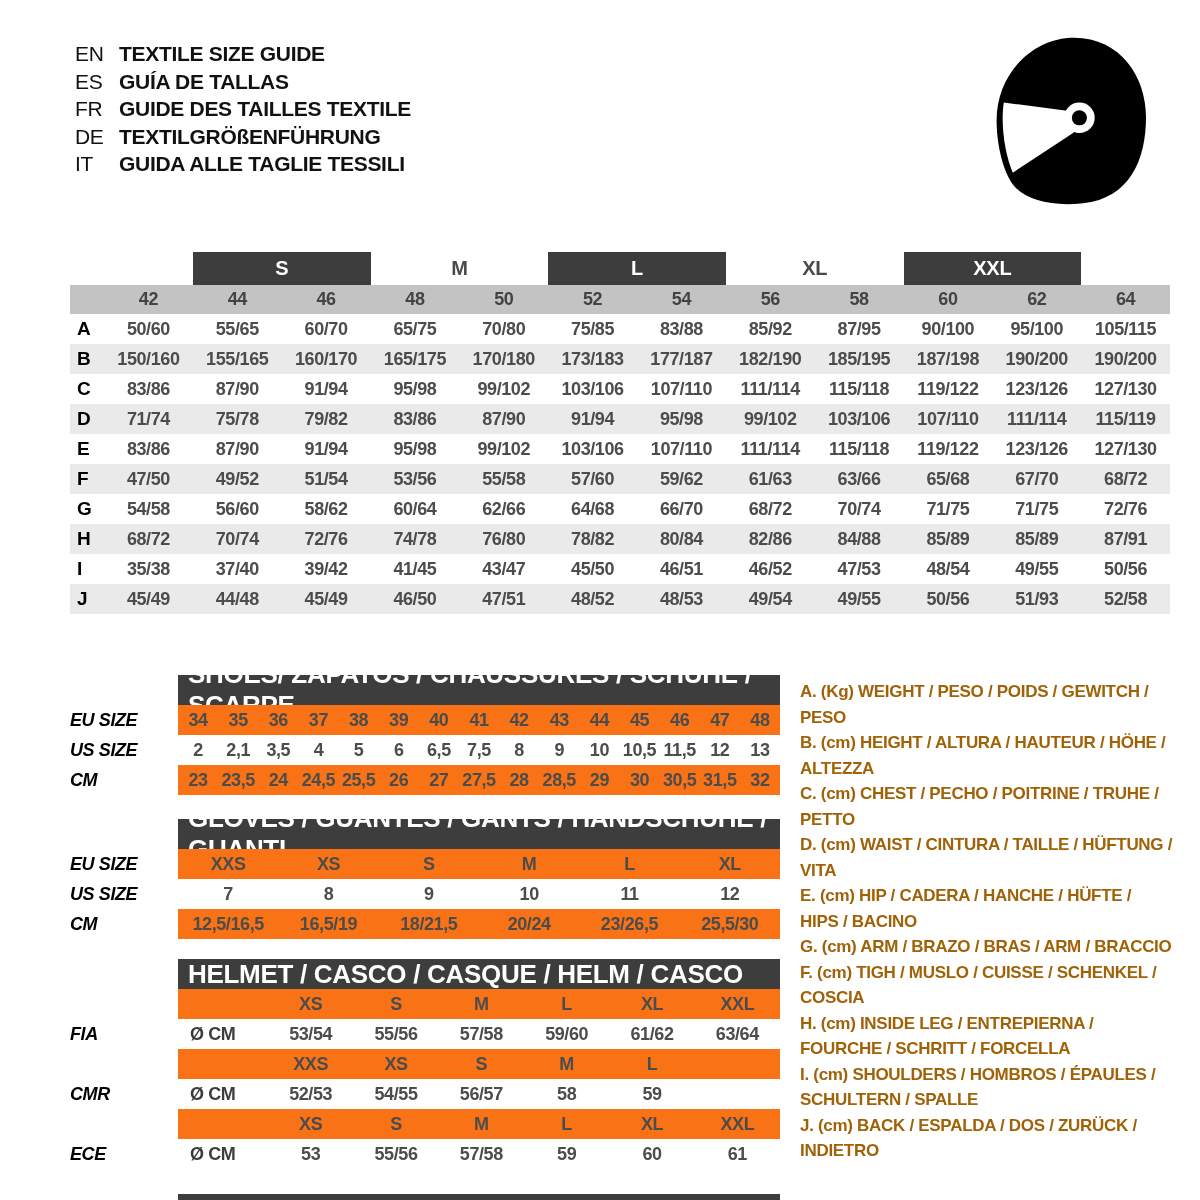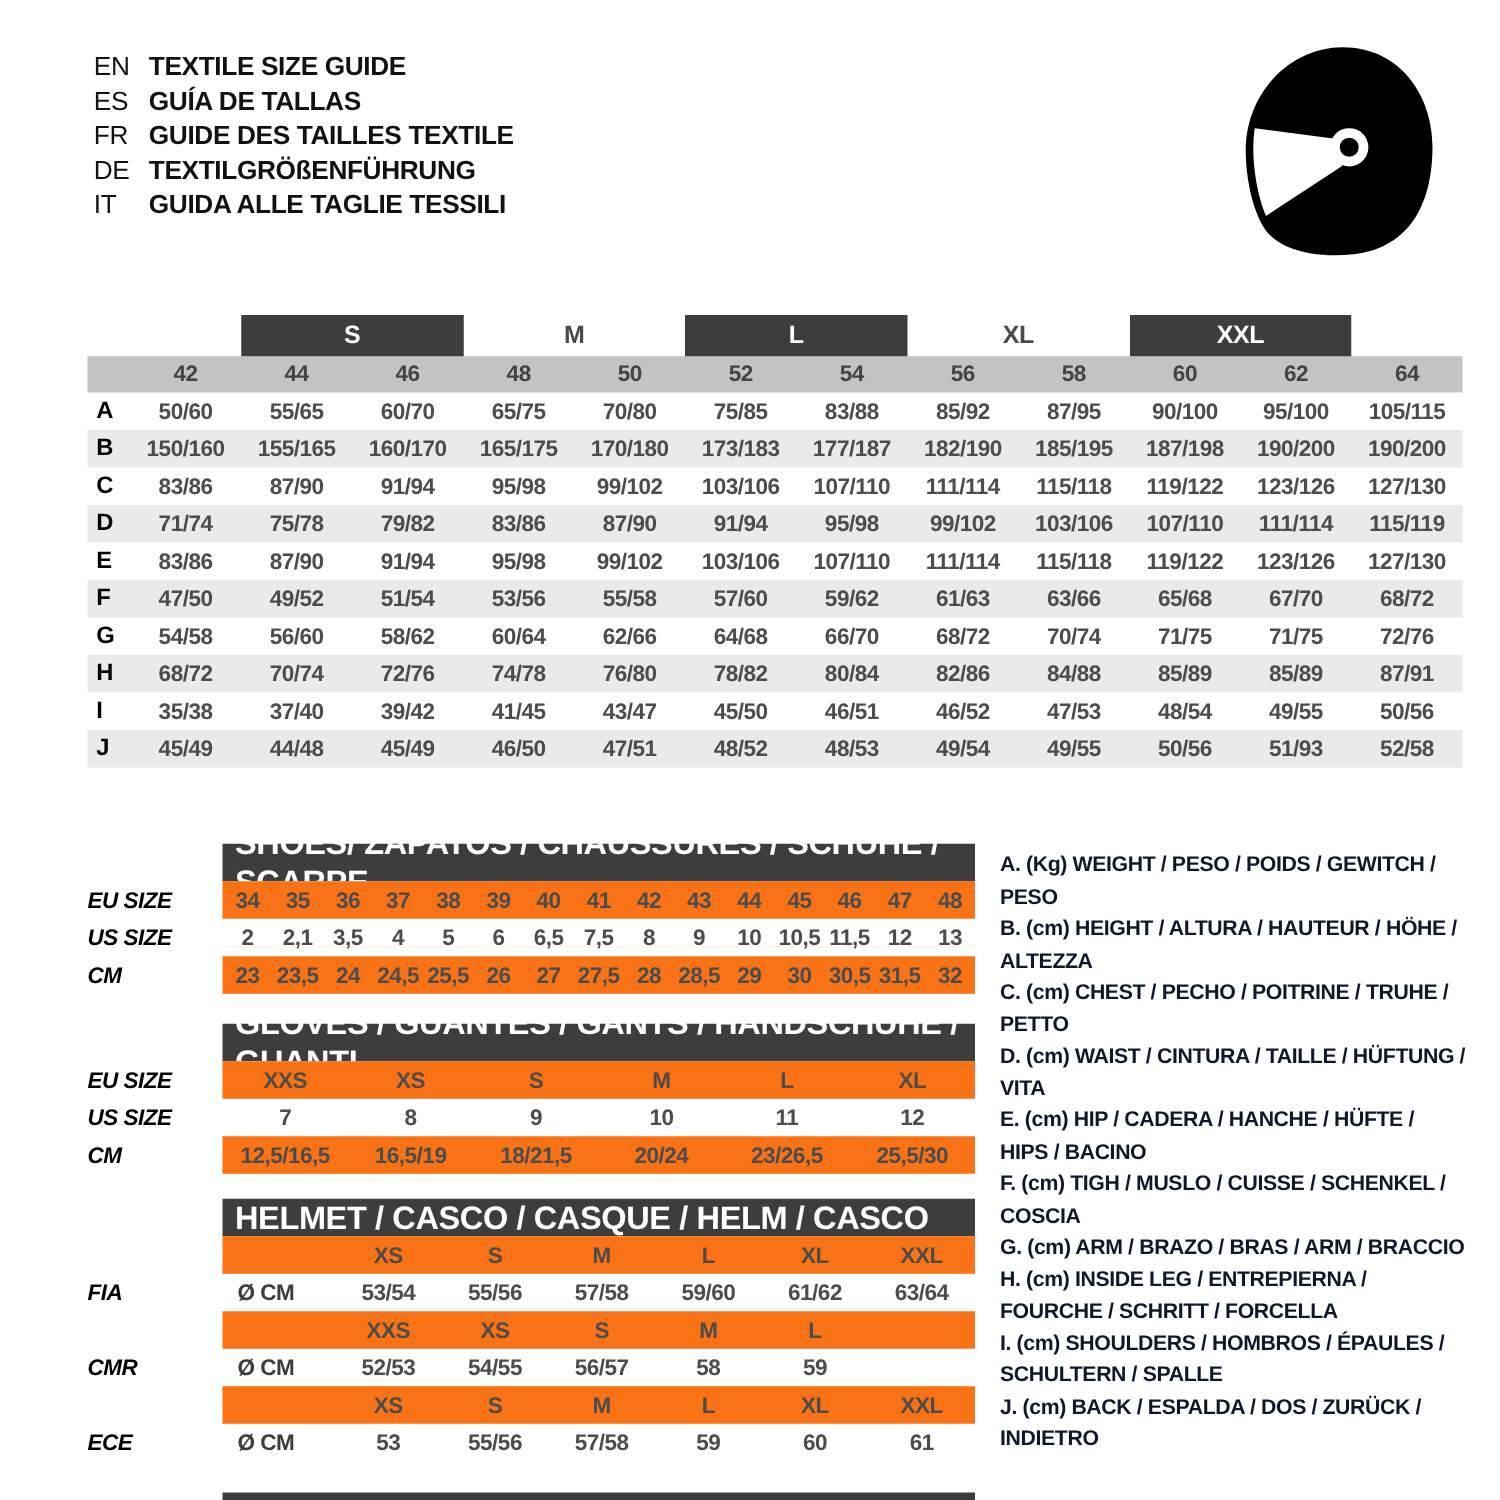--- a/index.html
+++ b/index.html
@@ -42,21 +42,21 @@
   .tbl-area.gray { background:#f97316; }
   .tbl-area .cell { font-size:18px; }
   .cols15 { grid-template-columns:repeat(15, 1fr); }
   .cols6  { grid-template-columns:repeat(6, 1fr); }
   .cols7  { grid-template-columns:90px repeat(6, 1fr); }
   .unit-cell { justify-content:flex-start; padding-left:12px; color:#3c3c3c; }
   .mt10 { margin-top:24px; } .mt20 { margin-top:20px; }
 
   
   .legend { position:absolute; left:800px; top:679px; width:374px; }
-  .legend-item { font-weight:bold; font-size:17px; color:#0f172a;
+  .legend-item { font-weight:bold; font-size:17px; color:#a16207;
     line-height:25.5px; letter-spacing:-0.3px; }
 
   
   .bottom-crop-bar { position:absolute; left:178px; top:1194px; width:602px; height:6px; background:#3d3d3d; }
 </style>
 </head>
 <body>
 
 <div class="page">
 
@@ -464,21 +464,21 @@
     </section>
 
   </div>
 
   <aside class="legend" id="legendList">
       <div class="legend-item">A. (Kg) WEIGHT / PESO / POIDS / GEWITCH / PESO</div>
       <div class="legend-item">B. (cm) HEIGHT / ALTURA / HAUTEUR / HÖHE / ALTEZZA</div>
       <div class="legend-item">C. (cm) CHEST / PECHO / POITRINE / TRUHE / PETTO</div>
       <div class="legend-item">D. (cm) WAIST / CINTURA / TAILLE / HÜFTUNG / VITA</div>
       <div class="legend-item">E. (cm) HIP / CADERA / HANCHE / HÜFTE / HIPS /  BACINO</div>
+      <div class="legend-item">G. (cm) ARM  / BRAZO / BRAS / ARM / BRACCIO</div>
       <div class="legend-item">F. (cm) TIGH / MUSLO / CUISSE / SCHENKEL / COSCIA</div>
-      <div class="legend-item">G. (cm) ARM  / BRAZO / BRAS / ARM / BRACCIO</div>
       <div class="legend-item">H. (cm) INSIDE LEG / ENTREPIERNA / FOURCHE / SCHRITT / FORCELLA</div>
       <div class="legend-item">I.  (cm) SHOULDERS / HOMBROS / ÉPAULES / SCHULTERN / SPALLE</div>
       <div class="legend-item">J. (cm) BACK / ESPALDA / DOS / ZURÜCK / INDIETRO</div>
     </aside>
 
   <div class="bottom-crop-bar"></div>
 </div>
 
 </body></html>

